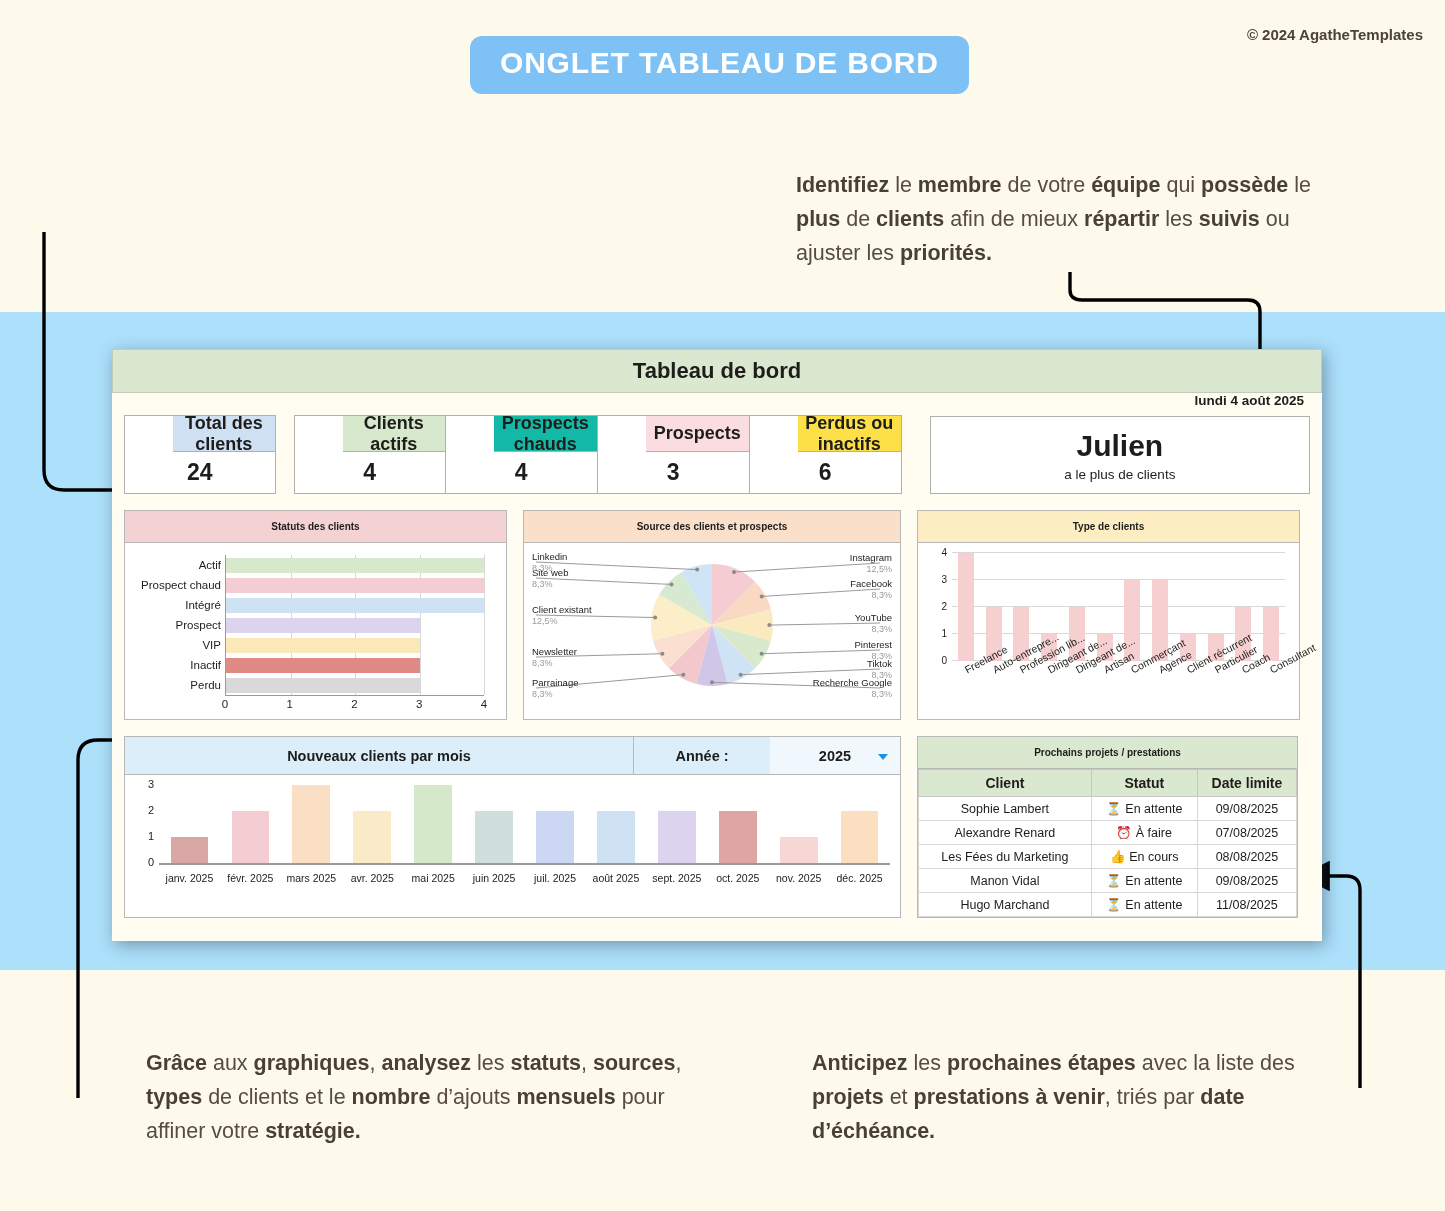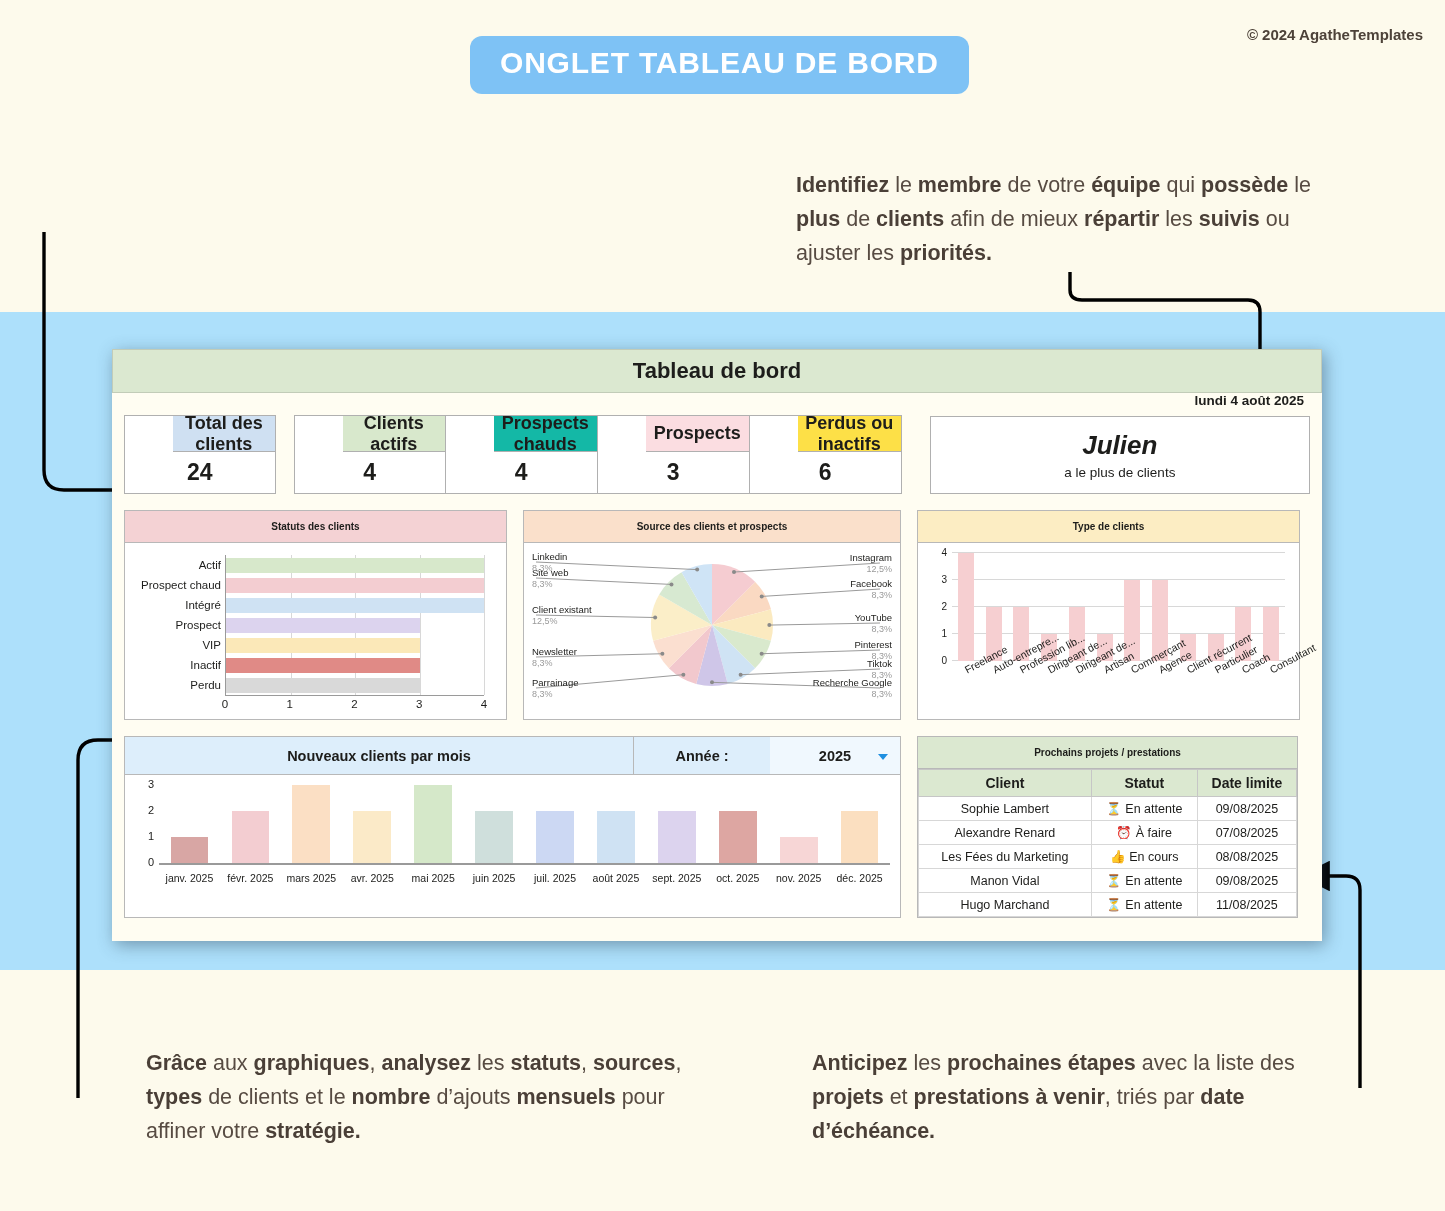--- a/index.html
+++ b/index.html
@@ -72,21 +72,21 @@
   .kpi-total { margin-right: 18px; }
   .kpi-group { display: flex; }
   .kpi-group .kpi { border-left: none; }
   .kpi-group .kpi:first-child { border-left: 1px solid #b0b0b0; }
 
   .top-person {
     margin-left: 28px; width: 381px; height: 78px; background: #fff;
     border: 1px solid #b0b0b0; display: flex; flex-direction: column;
     align-items: center; justify-content: center;
   }
-  .top-person .name { font-size: 26px; font-weight: bold; color: #1d1d1b; font-style: italic; }
+  .top-person .name { font-size: 30px; font-weight: bold; color: #1d1d1b; }
   .top-person .sub { font-size: 13.5px; color: #1d1d1b; margin-top: 4px; }
   .date-label {
     position: absolute; right: 6px; top: -22px;
     font-size: 13.5px; font-weight: bold; color: #1d1d1b;
   }
 
   
   .panels { display: flex; gap: 16px; margin-top: 16px; }
   .panel { background: #fff; border: 1px solid #b8b8b8; }
   .panel-h {

